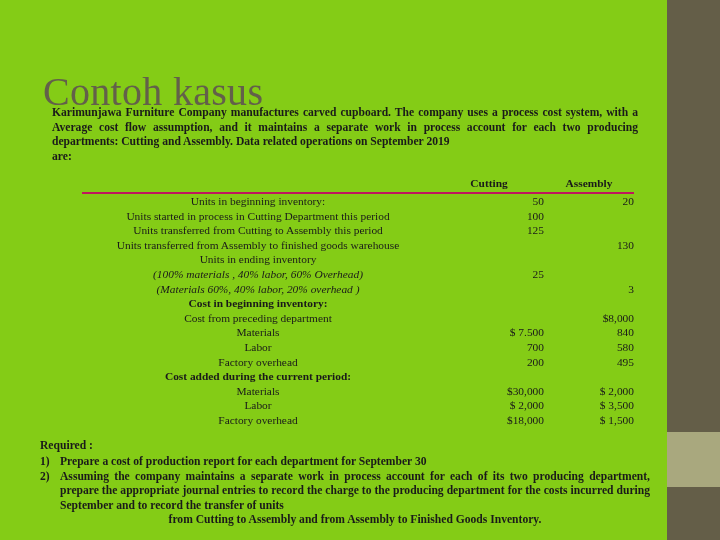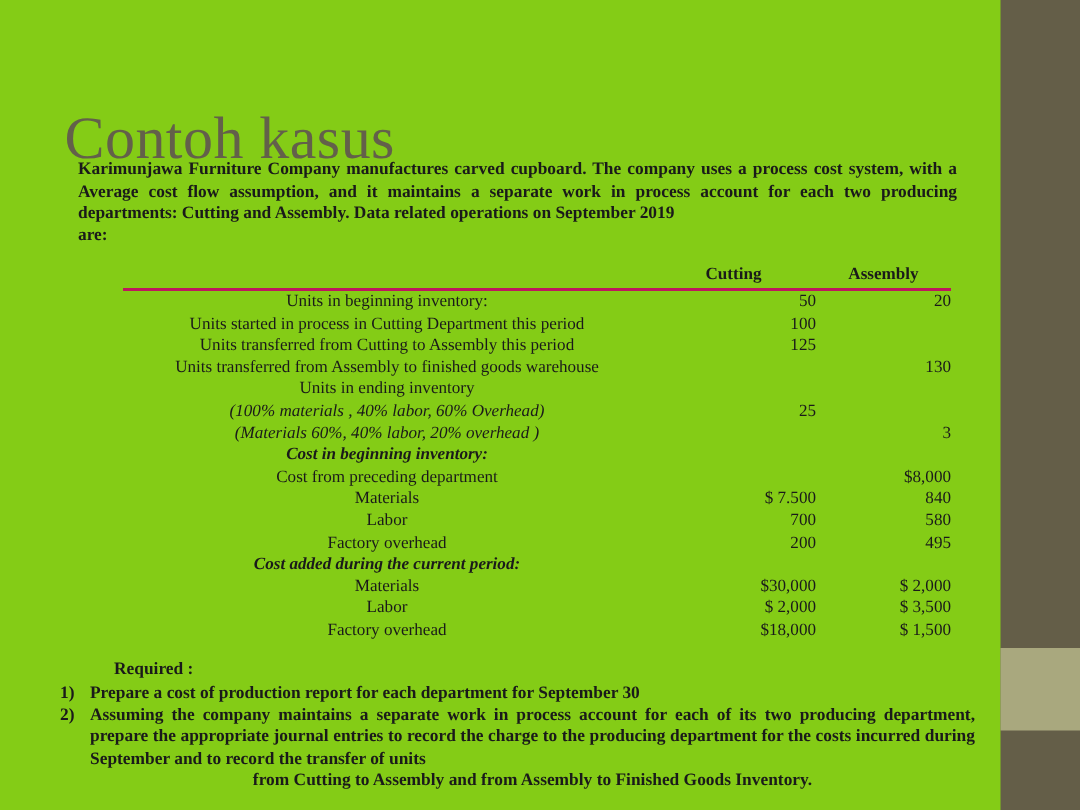--- a/index.html
+++ b/index.html
@@ -108,33 +108,32 @@
   }
   table.data tbody td.num {
     text-align: right;
     font-family: Liberation Serif, serif;
   }
   table.data tbody td.lbl {
     text-align: center;
     white-space: nowrap;
   }
   td.indent { padding-left: 14px; font-style: italic; }
-  tr.section td.lbl { font-weight: bold; font-style: italic; }
+  tr.section td.lbl { font-weight: bold; }
 
   
   .required {
     margin-top: 12px;
     font-size: 11.6px;
     line-height: 14.6px;
     color: #1a1a1a;
   }
   .required .req-title {
     font-weight: bold;
     margin-bottom: 1px;
-    margin-left: 36px;
   }
   .req-item {
     display: flex;
     align-items: flex-start;
     font-weight: bold;
   }
   .req-num {
     width: 20px;
     flex: 0 0 20px;
   }

